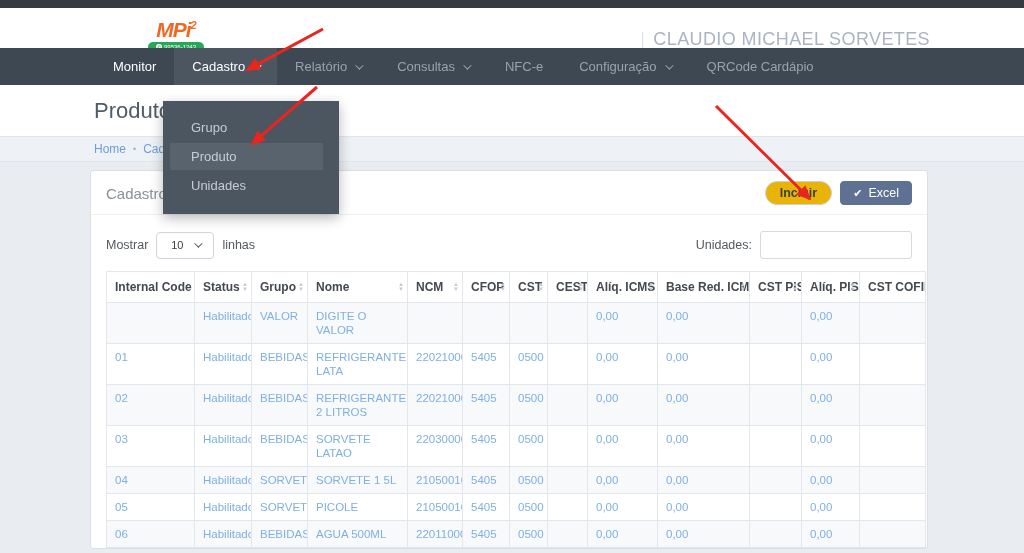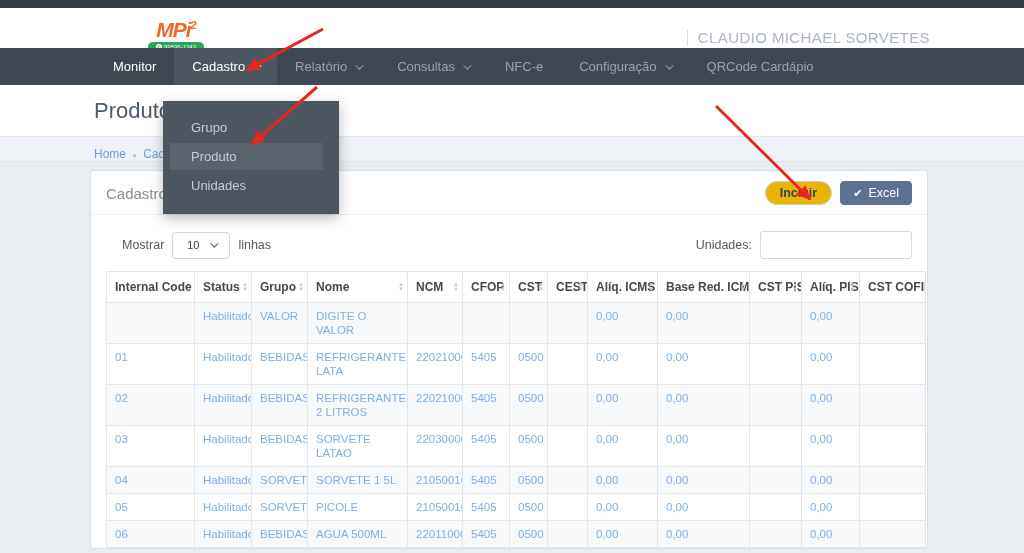--- a/index.html
+++ b/index.html
@@ -8,50 +8,50 @@
 
   .topbar { height:8px; background:#343b41; }
   .header { height:40px; background:#fff; position:relative; }
   .logo { position:absolute; left:142px; top:7px; text-align:center; width:68px; cursor:pointer; }
   .logo-text { color:var(--accent,#f26722); font-size:21px; font-weight:bold; font-style:italic; letter-spacing:-1px; line-height:20px; }
   .logo-text sup { font-size:11px; }
   .logo-badge { margin:2px auto 0; background:var(--badge,#27a758); color:#fff; font-size:6px; line-height:9px; height:10px; width:56px; border-radius:5px; display:flex; align-items:center; justify-content:center; gap:2px; }
   .wa-dot { width:6px; height:6px; background:#fff; border-radius:50%; display:inline-block; color:var(--badge,#27a758); font-size:5px; line-height:6px; text-align:center; }
   .user-box { position:absolute; right:94px; top:21px; display:flex; align-items:center; gap:10px; cursor:pointer; }
   .user-divider { width:1px; height:16px; background:#d9dfe7; }
-  .user-name { color:#aab4c4; font-size:15px; letter-spacing:.4px; }
+  .user-name { color:#aab4c4; font-size:18px; letter-spacing:.4px; }
 
   .nav { height:37px; background:#3e4853; display:flex; padding-left:95px; position:relative; z-index:30; }
   .nav-item { display:flex; align-items:center; gap:8px; padding:0 18px; color:#98a3b0; font-size:13px; cursor:pointer; white-space:nowrap; }
   .nav-item.active { color:#fff; }
   .nav-item.open { color:#fff; background:#4c5661; }
   .caret { width:6px; height:6px; border-right:1.5px solid currentColor; border-bottom:1.5px solid currentColor; transform:rotate(45deg) translateY(-2px); display:inline-block; }
 
   .dropdown { position:absolute; left:163px; top:101px; width:176px; background:#4c5661; padding:13px 0 15px; box-shadow:0 4px 12px rgba(0,0,0,.28); z-index:40; }
   .dd-item { padding:6px 10px 6px 28px; color:#c6ccd4; font-size:13px; cursor:pointer; }
   .dd-item.highlight { background:#58636e; margin:2px 16px 2px 7px; padding-left:21px; }
 
   .title-band { height:51px; background:#fff; display:flex; align-items:center; padding-left:94px; }
   .page-title { font-size:22px; font-weight:normal; color:#4e5b69; }
 
-  .crumb-band { height:26px; background:#eef2f6; border-top:1px solid #e0e6ec; border-bottom:1px solid #e0e6ec; display:flex; align-items:flex-end; padding-left:94px; font-size:12px; }
+  .crumb-band { height:26px; background:#eef2f6; border-top:1px solid #e0e6ec; border-bottom:1px solid #e0e6ec; display:flex; align-items:center; padding-left:94px; font-size:12px; }
   .crumb-link { color:#6f9ed6; cursor:pointer; }
   .crumb-sep { color:#9db0c4; margin:0 7px; font-size:9px; }
 
   .content { padding:8px 0 0 90px; }
   .panel { width:838px; background:#fff; border:1px solid #d9dfe5; border-radius:3px; }
   .panel-header { display:flex; justify-content:space-between; align-items:center; padding:10px 15px 9px; border-bottom:1px solid #eef1f4; }
   .panel-title { font-size:15px; color:#8a9196; font-weight:normal; }
   .btn-row { display:flex; gap:8px; }
   .btn-incluir { background:#eab308; border:1px solid #c9cfd6; border-radius:14px; padding:4px 14px; font-size:12.5px; color:#3c4248; font-weight:bold; cursor:pointer; font-family:inherit; }
   .btn-excel { background:var(--excel,#5e7192); border:1px solid var(--excel,#5e7192); border-radius:4px; padding:4px 12px; color:#fff; font-size:12.5px; display:flex; gap:6px; align-items:center; cursor:pointer; font-family:inherit; }
   .check-icon { font-size:11px; }
 
   .controls { display:flex; justify-content:space-between; align-items:center; padding:16px 15px 12px; font-size:12.5px; color:#53595f; }
-  .ctrl-left, .ctrl-right { display:flex; align-items:center; gap:8px;margin-left:16px; }
+  .ctrl-left, .ctrl-right { display:flex; align-items:center; gap:8px; }
   .select-box { width:58px; height:27px; border:1px solid #cfd5db; border-radius:4px; background:#fff; display:flex; align-items:center; justify-content:center; gap:10px; font-size:11px; color:#3c4248; cursor:pointer; }
   .select-box .caret { border-color:#555; }
   .search-input { width:152px; height:28px; border:1px solid #d4dade; border-radius:3px; padding:0 8px; font-size:12.5px; font-family:inherit; color:#444; outline:none; }
 
   table { width:calc(100% - 30px); margin:0 15px; border-collapse:collapse; table-layout:fixed; }
   th, td { border:1px solid #e3e7eb; text-align:left; vertical-align:top; }
   th { color:#43494f; font-weight:bold; font-size:12px; padding:8px 14px 8px 8px; position:relative; cursor:pointer; white-space:nowrap; overflow:hidden; }
   td { padding:6px 8px; font-size:11.5px; line-height:14px; overflow:hidden; }
   td .cell-link { color:var(--link,#7fb0e0); cursor:pointer; }
   tr.stripe td { background:#f8f9fb; }

